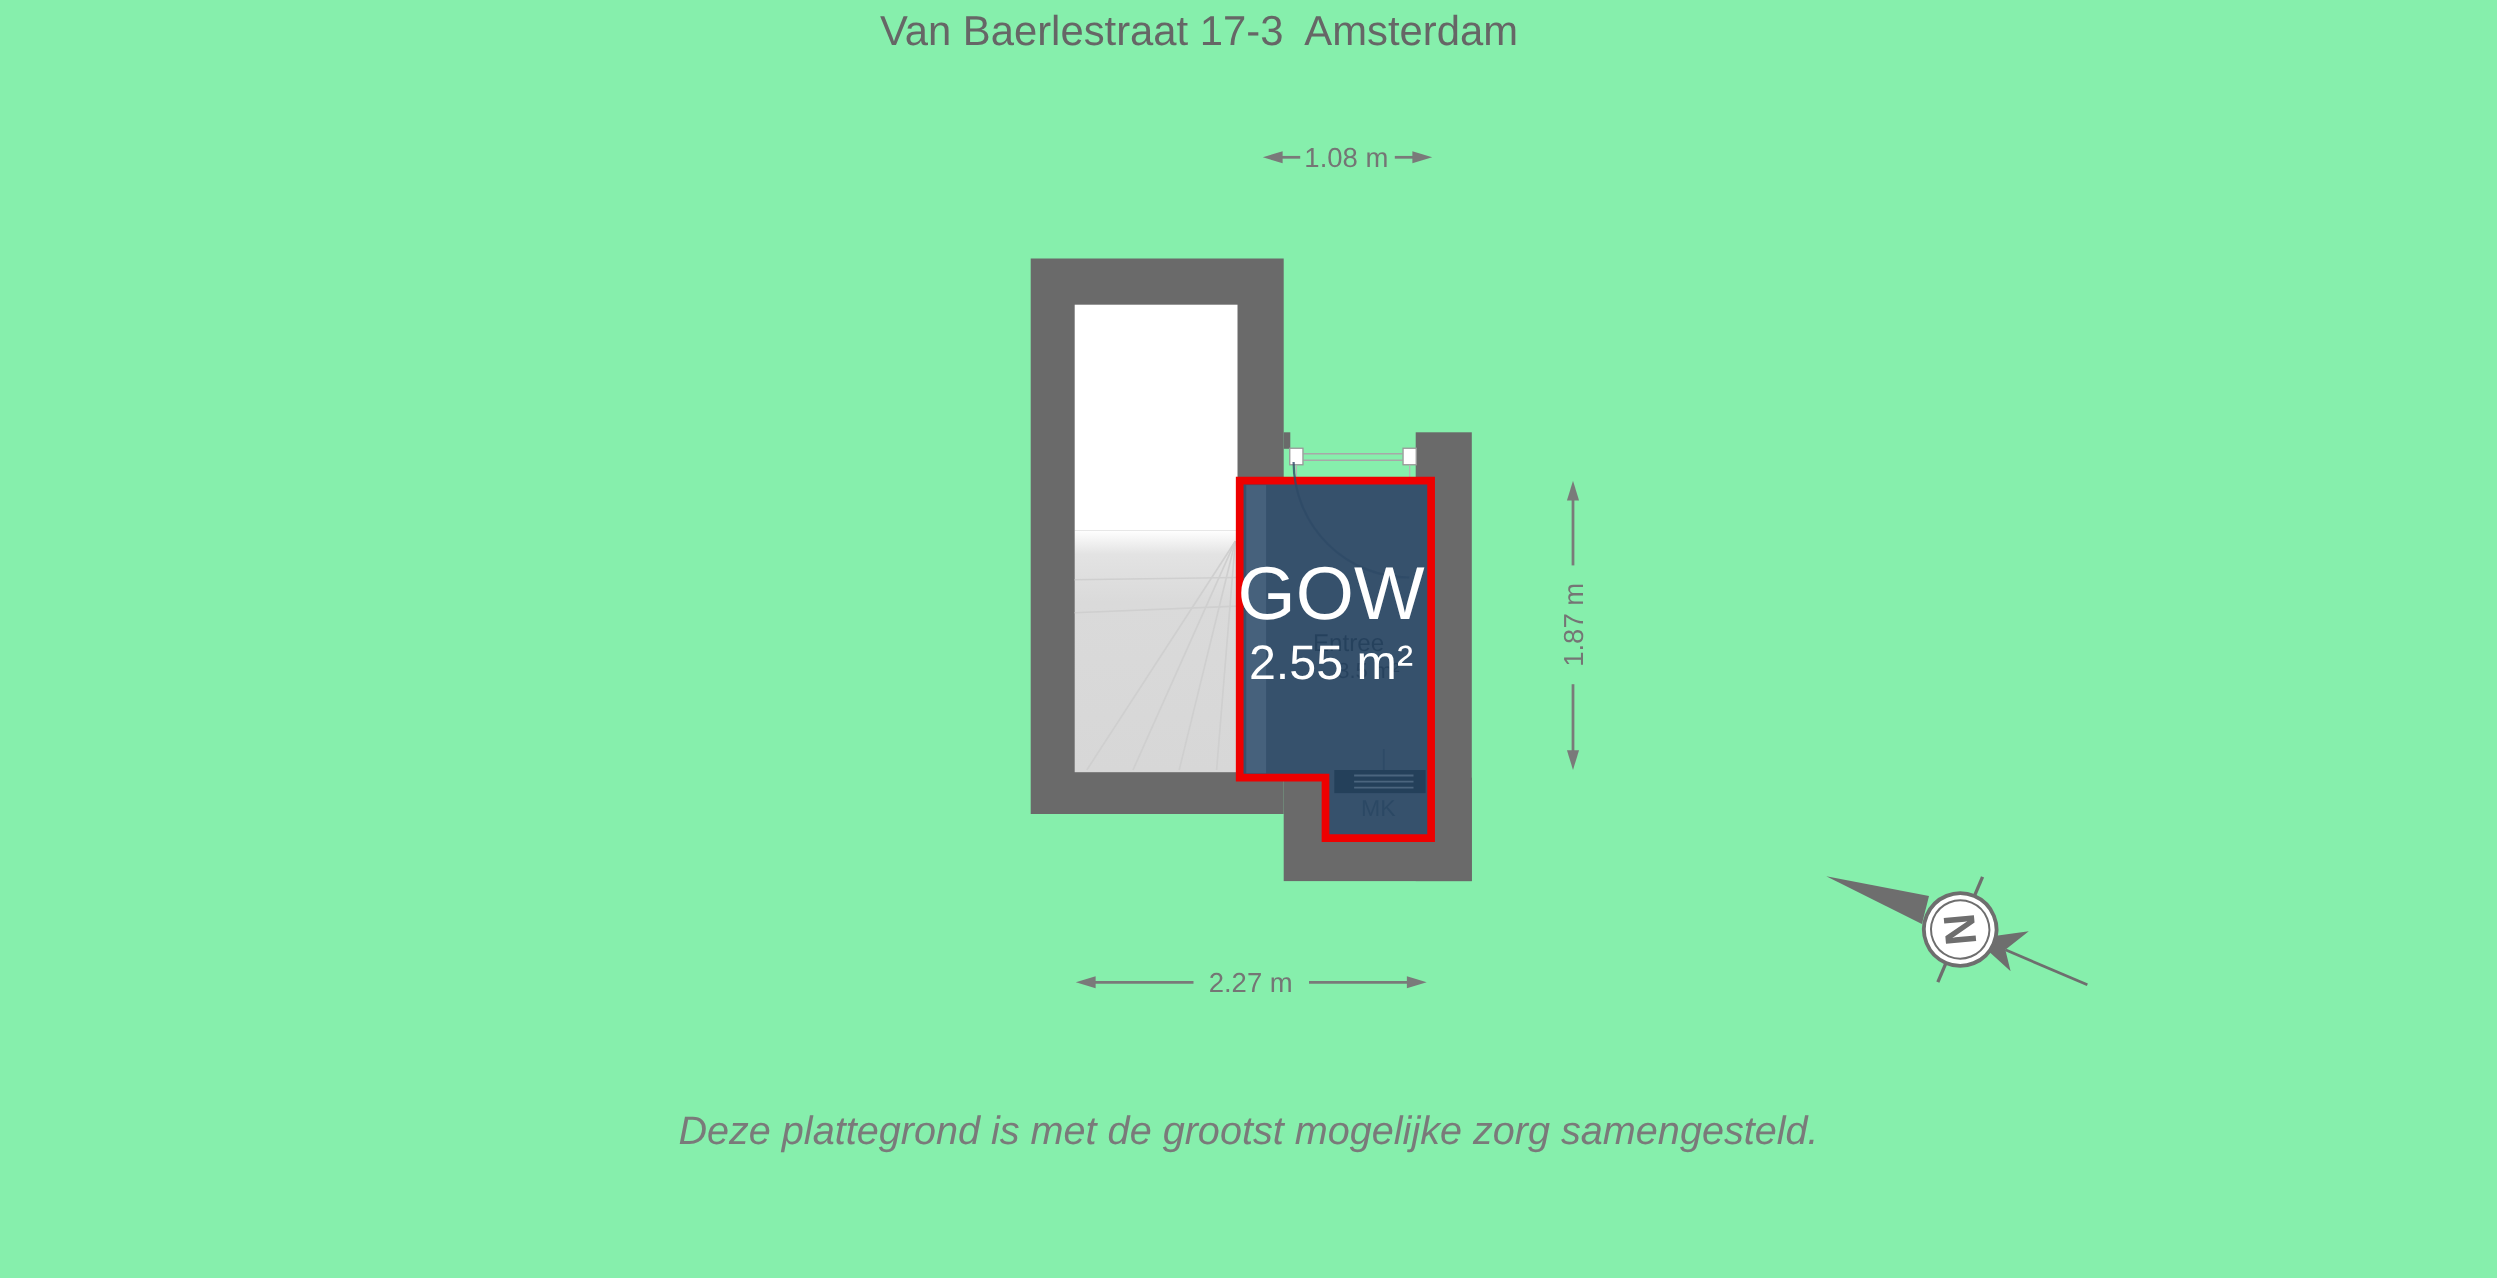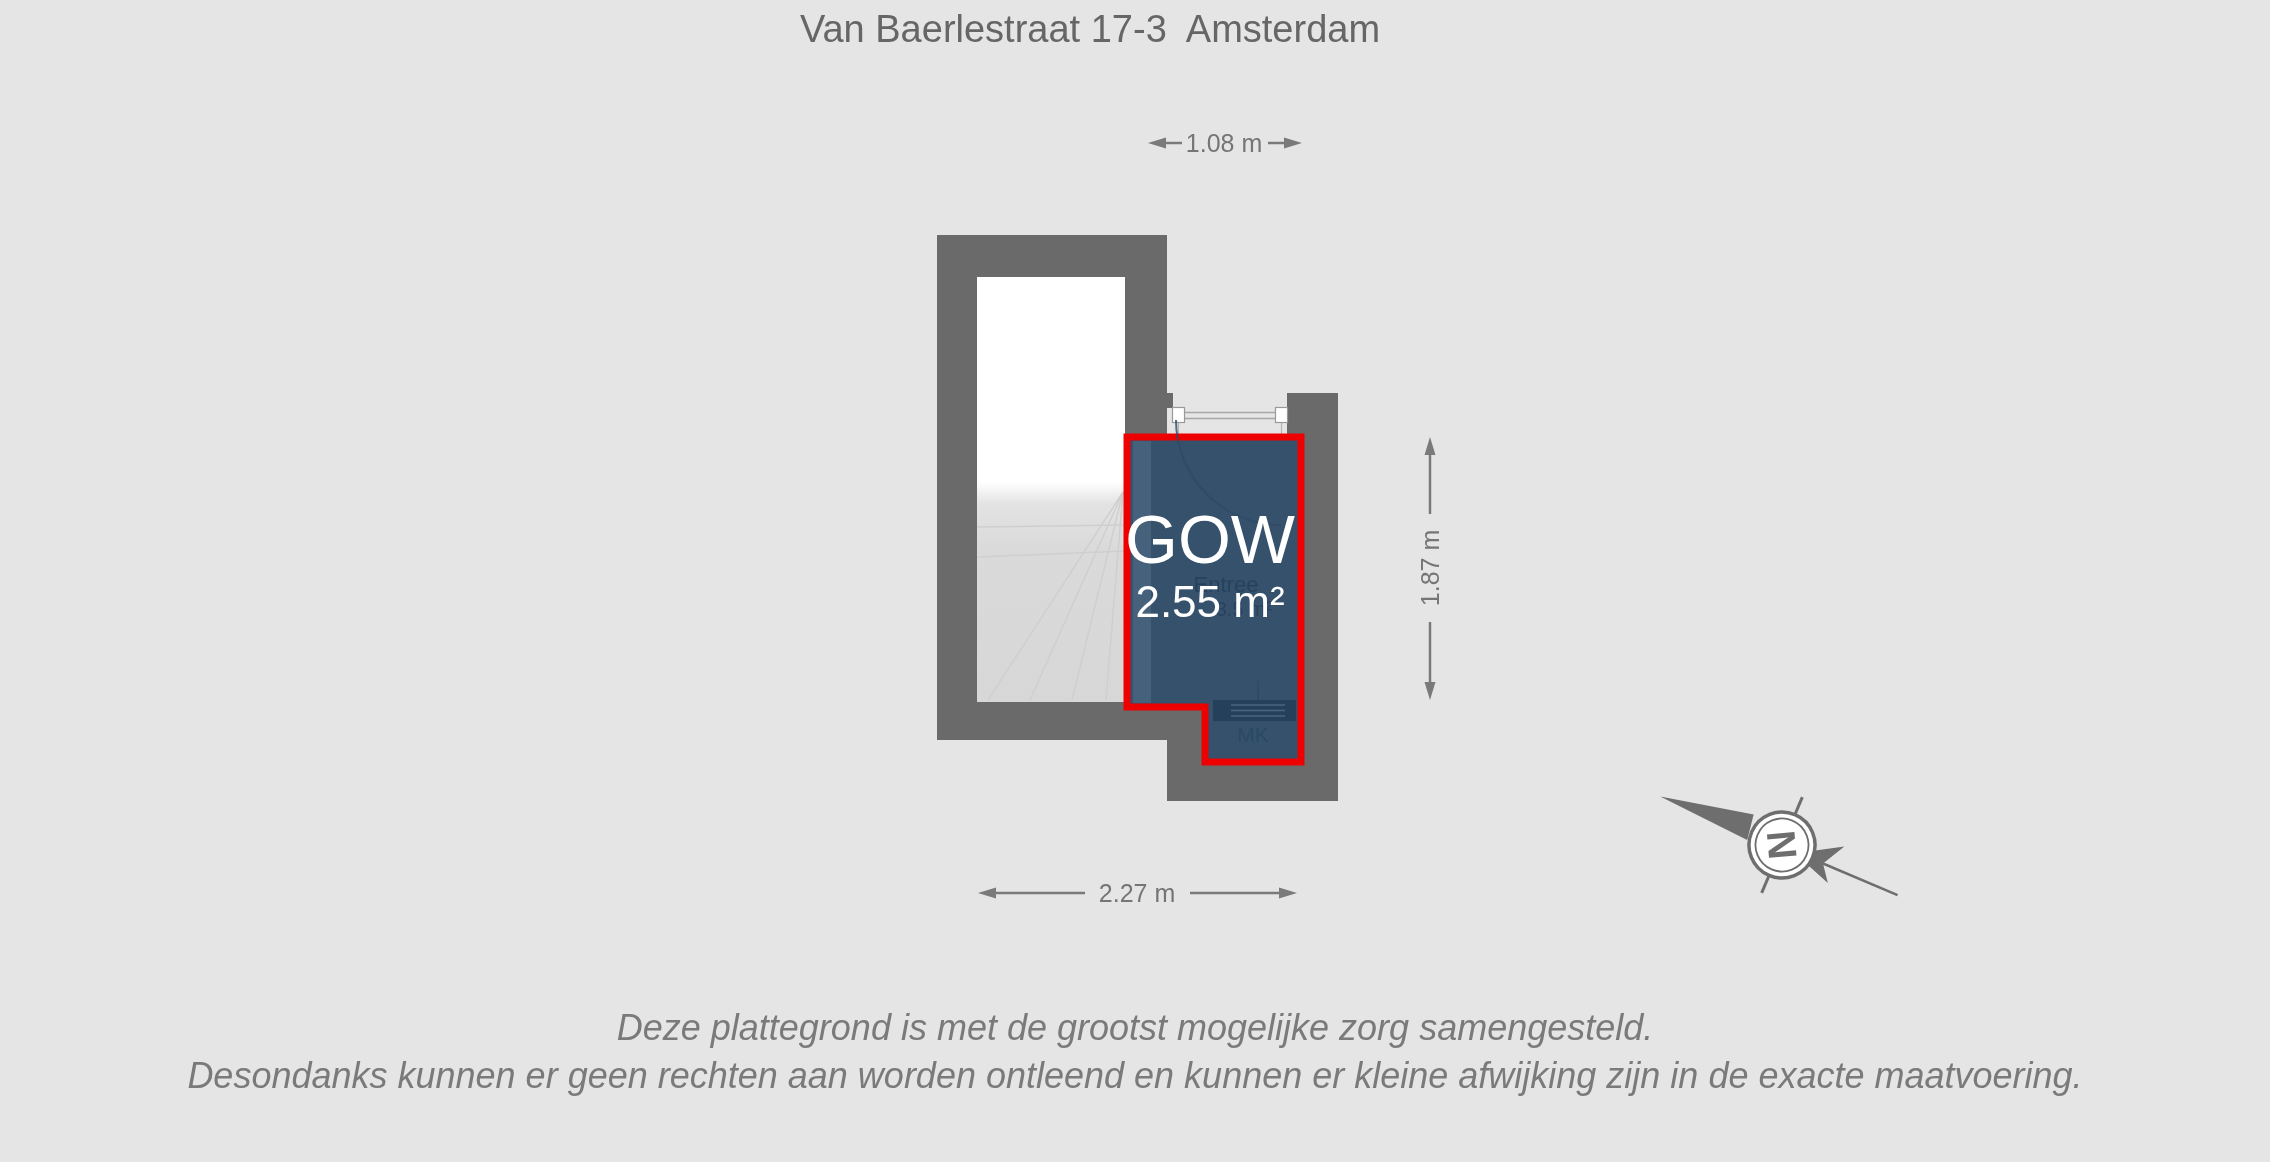--- a/index.html
+++ b/index.html
@@ -1,16 +1,16 @@
 <!DOCTYPE html>
 <html><head>
 <meta charset="utf-8">
 <style>
   html,body{margin:0;padding:0;background:#ffffff;}
-  #page{position:relative;width:2270px;height:1162px;background:#e5e5e5;overflow:hidden;
+  #page{position:relative;width:2270px;height:1162px;background:#86efac;overflow:hidden;
         font-family:"Liberation Sans", sans-serif;}
   .title-block{position:absolute;top:6px;left:0;width:2180px;text-align:center;
                color:#666666;font-size:38px;line-height:47px;}
   .title-block div{white-space:pre;}
   .footer-block{position:absolute;top:1004px;left:0;width:2270px;text-align:center;
                 color:#7a7a7a;font-size:36px;line-height:48px;font-style:italic;}
   svg{position:absolute;display:block;}
   #plan-svg{left:900px;top:100px;}
   #compass-svg{left:1650px;top:770px;}
   text{font-family:"Liberation Sans", sans-serif;}
@@ -111,16 +111,15 @@
       <line x1="0" y1="-52" x2="0" y2="-31" stroke-width="3"></line>
       <line x1="0" y1="31" x2="0" y2="52" stroke-width="3"></line>
       <circle cx="0" cy="0" r="33" fill="#ffffff" stroke-width="3.5"></circle>
       <circle cx="0" cy="0" r="26.5" fill="none" stroke-width="1.8"></circle>
       <text transform="rotate(62)" y="14" text-anchor="middle" font-size="40" font-weight="bold" stroke="none" fill="#6e6e6e">N</text>
     </g>
   </svg>
 
   <div class="footer-block">
     <div>Deze plattegrond is met de grootst mogelijke zorg samengesteld.</div>
-    <div>Desondanks kunnen er geen rechten aan worden ontleend en kunnen er kleine afwijking zijn in de exacte maatvoering.</div>
   </div>
 
 </div>
 
 </body></html>

